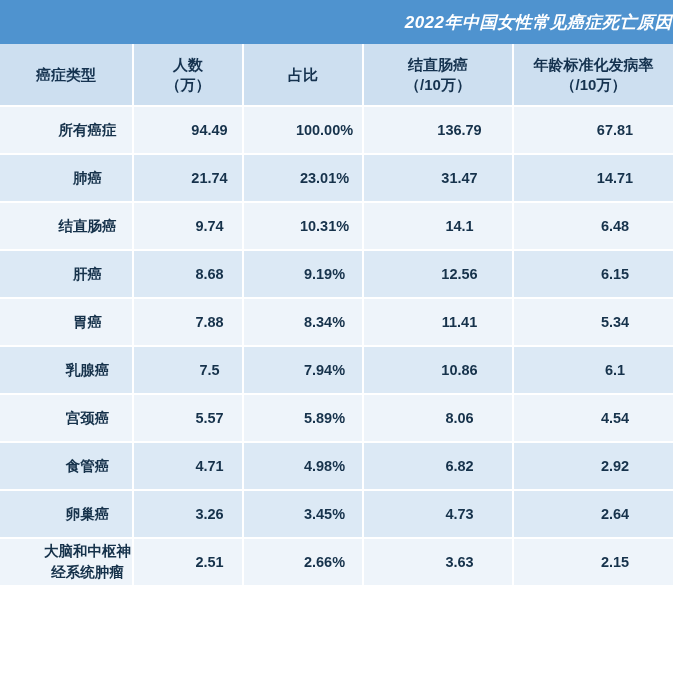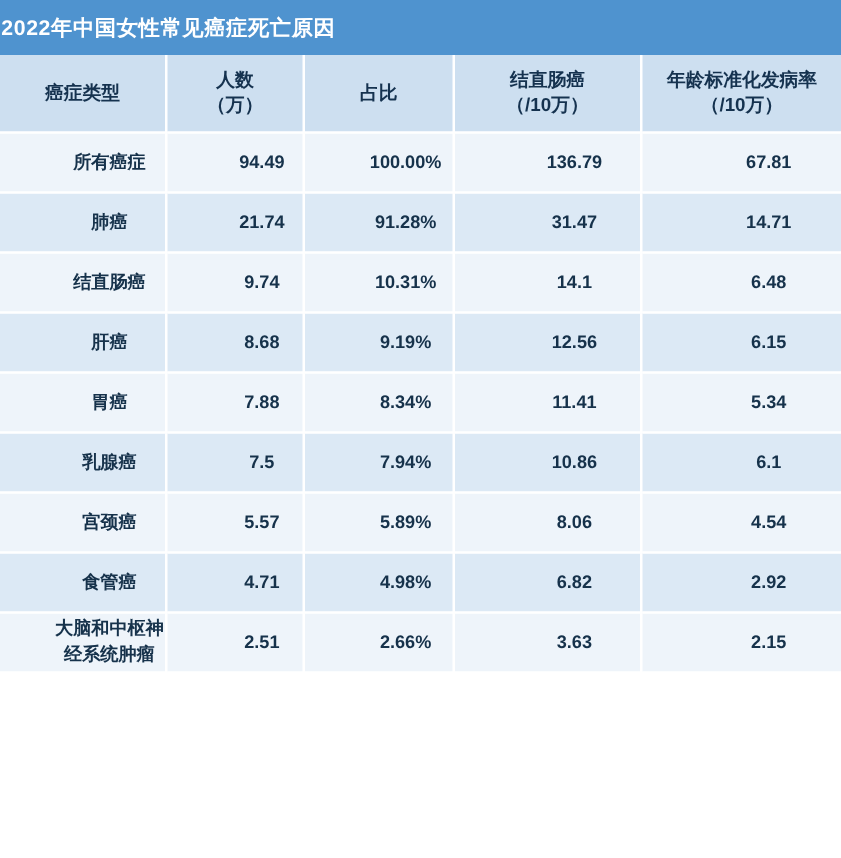--- a/index.html
+++ b/index.html
@@ -29,24 +29,25 @@
   }
   table.cancer-table td, table.cancer-table th {
     box-sizing: border-box;
   }
   
   .title-row td {
     background: #4f93cf;
     color: #ffffff;
     font-size: 17px;
     font-weight: bold;
-    text-align: left;
+    text-align: right;
     height: 44px;
     letter-spacing: 0.5px;
     border: none;
+    font-style: italic;
   }
   
   .head-row td {
     background: #cddff0;
     color: #15324f;
     font-size: 15px;
     font-weight: bold;
     text-align: center;
     height: 62px;
     line-height: 20px;
@@ -125,21 +126,21 @@
         <tr class="row-odd">
           <td class="col-name">所有癌症</td>
           <td>94.49</td>
           <td>100.00%</td>
           <td>136.79</td>
           <td>67.81</td>
         </tr>
         <tr class="row-even">
           <td class="col-name">肺癌</td>
           <td>21.74</td>
-          <td>91.28%</td>
+          <td>23.01%</td>
           <td>31.47</td>
           <td>14.71</td>
         </tr>
         <tr class="row-odd">
           <td class="col-name">结直肠癌</td>
           <td>9.74</td>
           <td>10.31%</td>
           <td>14.1</td>
           <td>6.48</td>
         </tr>
@@ -171,20 +172,27 @@
           <td>8.06</td>
           <td>4.54</td>
         </tr>
         <tr class="row-even">
           <td class="col-name">食管癌</td>
           <td>4.71</td>
           <td>4.98%</td>
           <td>6.82</td>
           <td>2.92</td>
         </tr>
+        <tr class="row-even">
+          <td class="col-name">卵巢癌</td>
+          <td>3.26</td>
+          <td>3.45%</td>
+          <td>4.73</td>
+          <td>2.64</td>
+        </tr>
         <tr class="row-odd">
           <td class="col-name two-line">大脑和中枢神经系统肿瘤</td>
           <td>2.51</td>
           <td>2.66%</td>
           <td>3.63</td>
           <td>2.15</td>
         </tr>
       </tbody>
     </table>
   </div>

